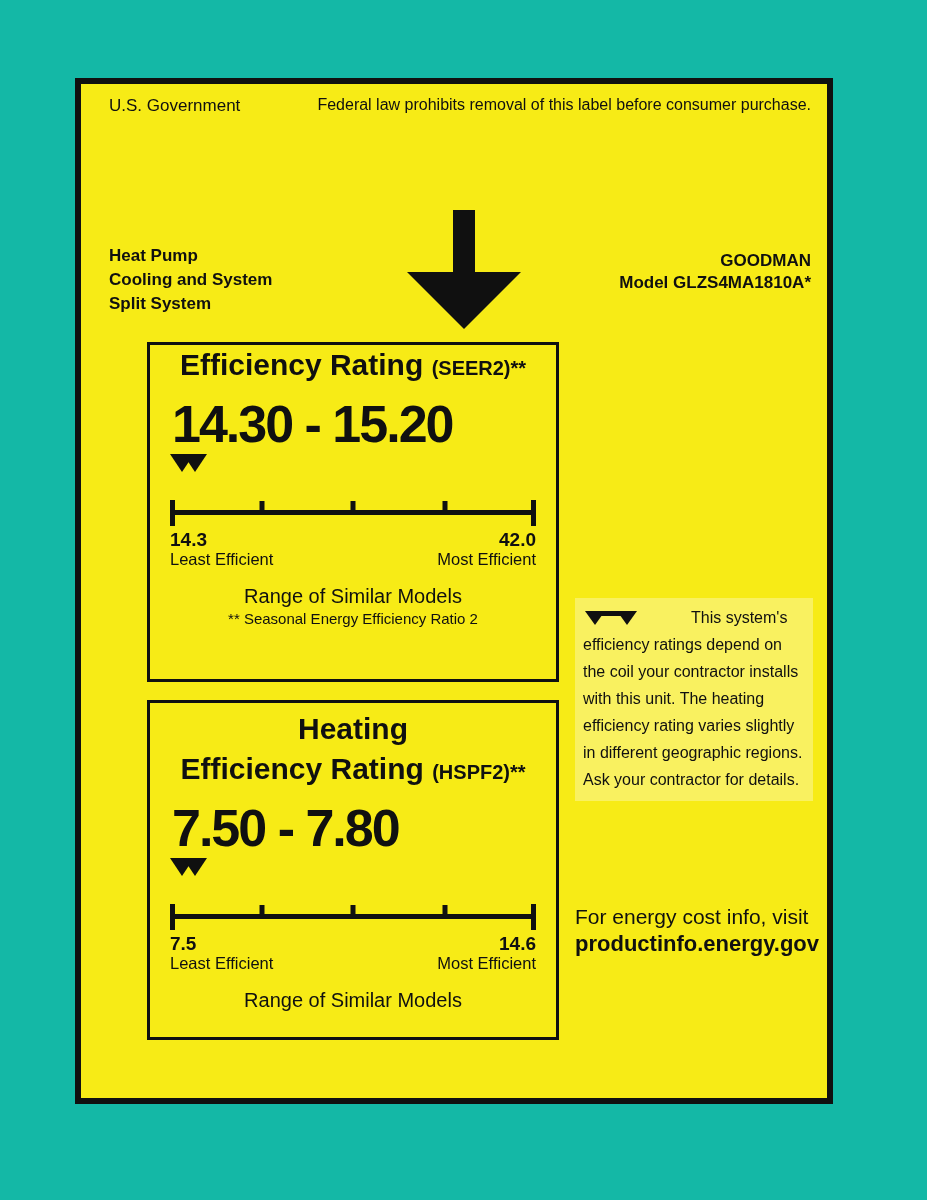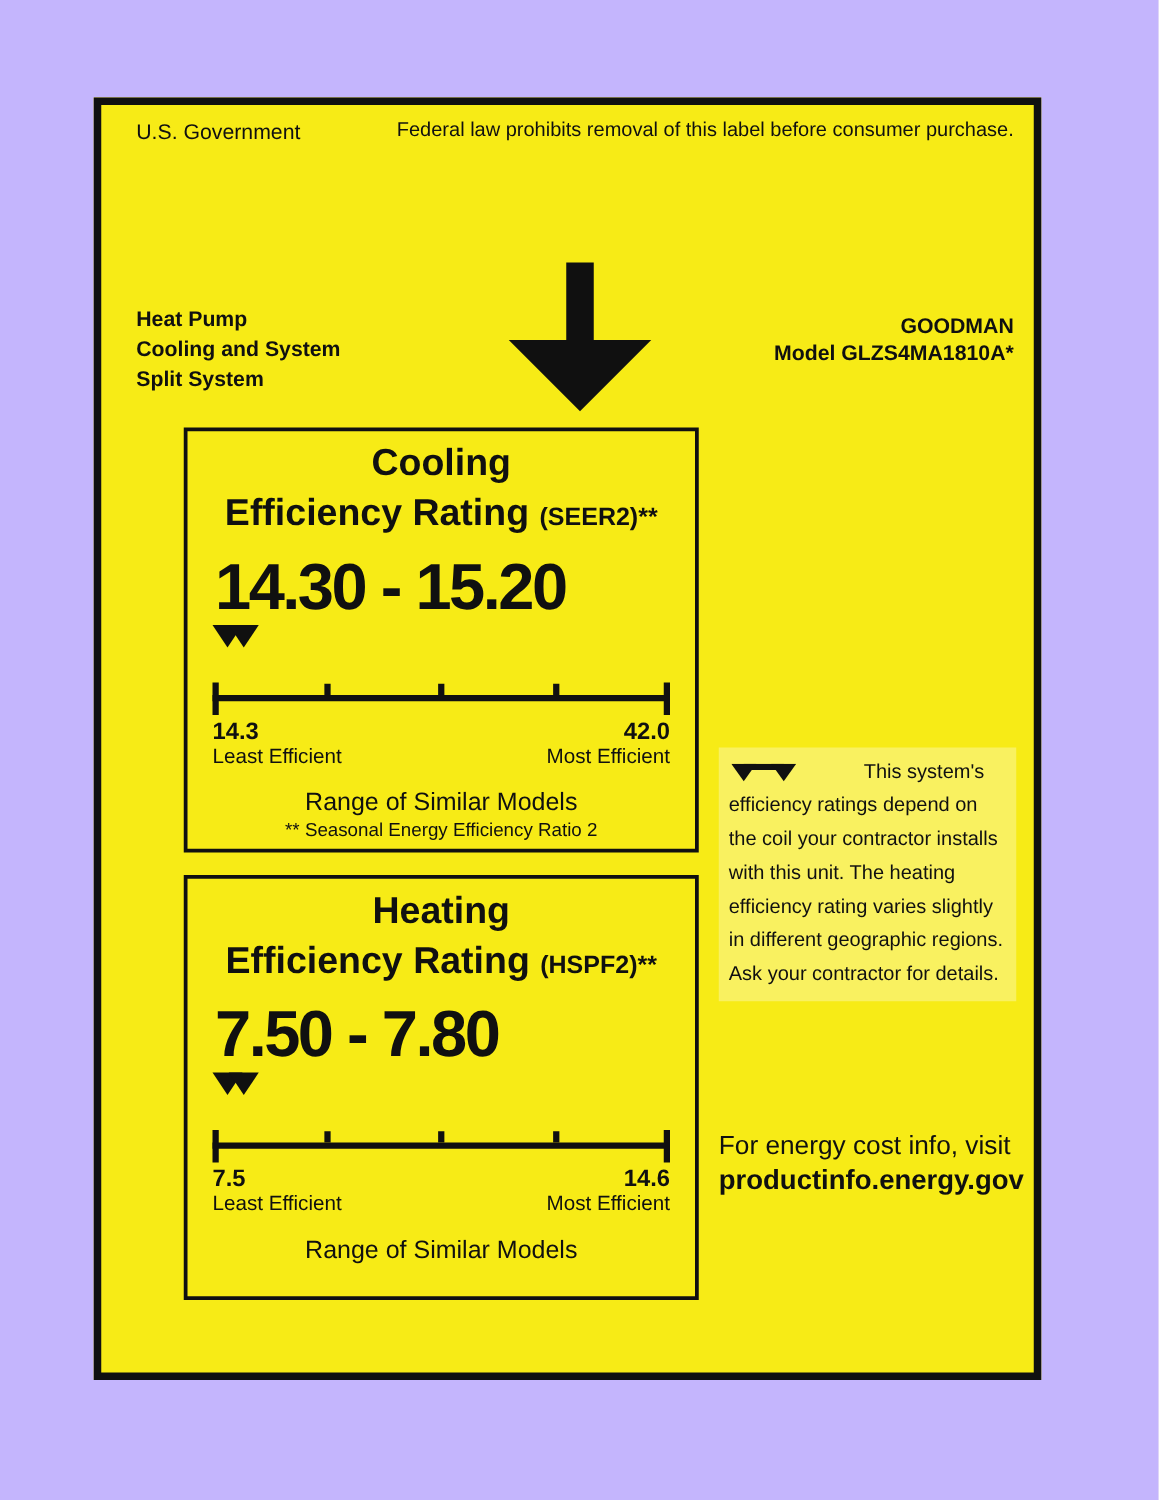--- a/index.html
+++ b/index.html
@@ -1,18 +1,18 @@
 <!DOCTYPE html>
 <html><head>
 <meta charset="utf-8">
 <style>
   * { margin:0; padding:0; box-sizing:border-box; }
   html,body { background:#ffffff; }
   body { font-family:"Liberation Sans", sans-serif; color:#101010; }
-  .page { position:relative; width:927px; height:1200px; background:#c4b5fd; overflow:hidden; }
+  .page { position:relative; width:927px; height:1200px; background:#14b8a6; overflow:hidden; }
 
   .label {
     position:absolute; left:75px; top:78px; width:758px; height:1026px;
     background:#F7EB16; border:6px solid #101010;
   }
 
   
   .top-row { position:absolute; left:0; top:12px; width:100%; display:flex;
              justify-content:space-between; padding:0 16px 0 28px; }
   .gov { font-size:17px; }
@@ -94,21 +94,20 @@
       <div>Cooling and System</div>
       <div>Split System</div>
     </div>
 
     <div class="brand-block">
       <div>GOODMAN</div>
       <div>Model GLZS4MA1810A*</div>
     </div>
 
     <div class="rating-box box-cooling">
-      <div class="box-title1">Cooling</div>
       <div class="box-title2">
         <span>Efficiency Rating</span>
         <span class="suffix">(SEER2)**</span>
       </div>
       <div class="rating">14.30 - 15.20</div>
       <div class="marker-row">
         <div class="tri t1"></div>
         <div class="tri t2"></div>
       </div>
       <div class="scale">

